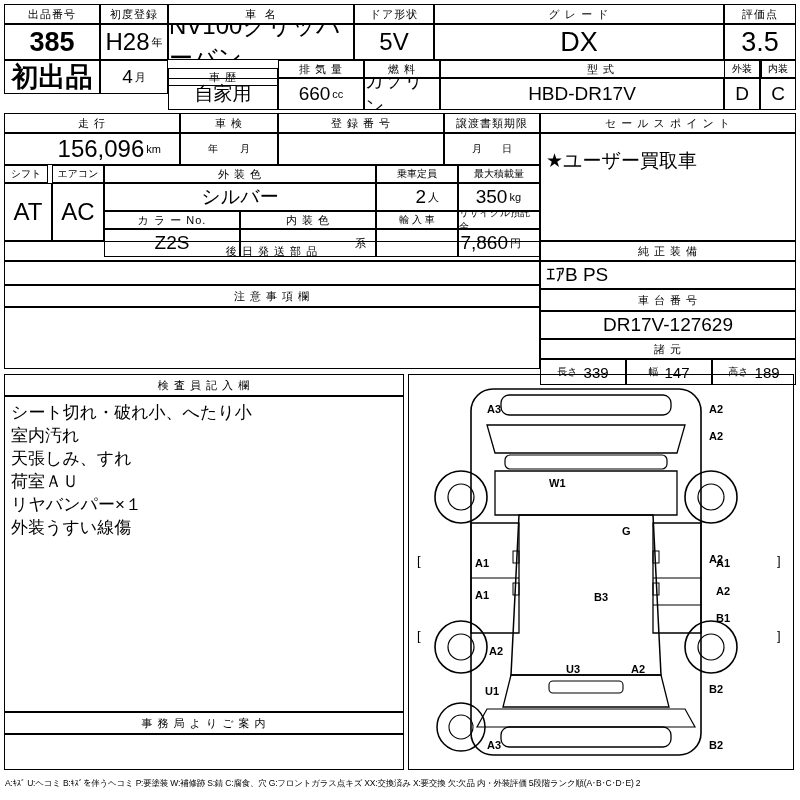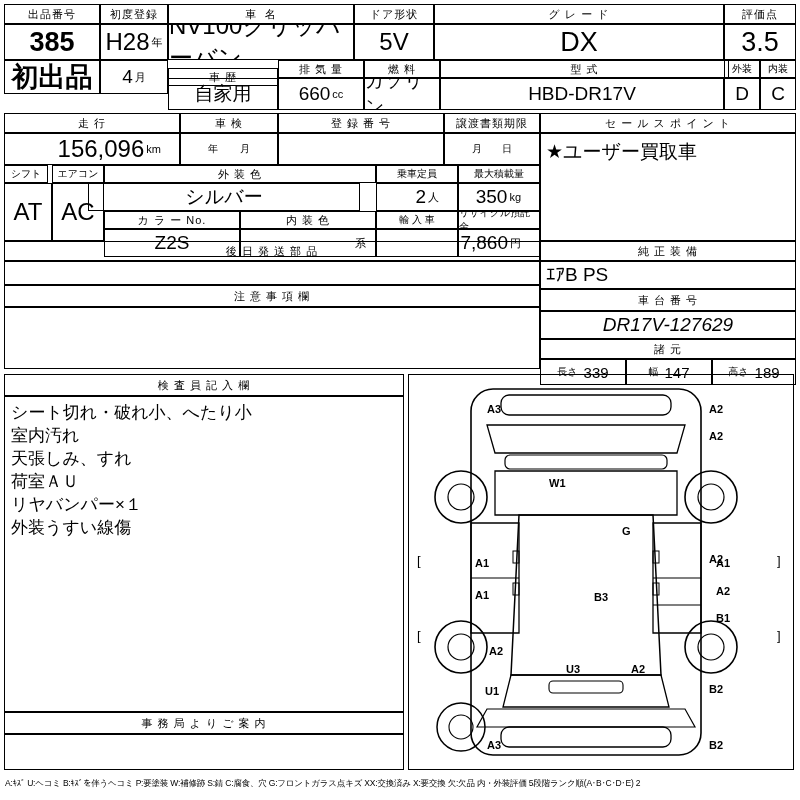--- a/index.html
+++ b/index.html
@@ -64,21 +64,21 @@
 
   <div class="cell lbl" style="left:278px;top:60px;width:86px;height:18px;">排 気 量</div>
   <div class="cell" style="left:278px;top:78px;width:86px;height:32px;">
     <span class="val">660</span>
       <span class="sub">cc</span>
   </div>
 
   <div class="cell lbl" style="left:364px;top:60px;width:76px;height:18px;">燃 料</div>
   <div class="cell val" style="left:364px;top:78px;width:76px;height:32px;">ガソリン</div>
 
-  <div class="cell lbl" style="left:440px;top:60px;width:289px;height:18px;">型 式</div>
+  <div class="cell lbl" style="left:440px;top:60px;width:322px;height:18px;">型 式</div>
   <div class="cell val" style="left:440px;top:78px;width:284px;height:32px;">HBD-DR17V</div>
 
   <div class="cell lbl-sm" style="left:724px;top:60px;width:36px;height:18px;">外装</div>
   <div class="cell lbl-sm" style="left:760px;top:60px;width:36px;height:18px;">内装</div>
   <div class="cell val" style="left:724px;top:78px;width:36px;height:32px;">D</div>
   <div class="cell val" style="left:760px;top:78px;width:36px;height:32px;">C</div>
 
   <div class="cell lbl" style="left:4px;top:113px;width:176px;height:20px;">走 行</div>
   <div class="cell right" style="left:4px;top:133px;width:176px;height:32px;">
     <span class="val-lg">156,096</span>
@@ -94,29 +94,29 @@
   <div class="cell lbl" style="left:278px;top:113px;width:166px;height:20px;">登 録 番 号</div>
   <div class="cell" style="left:278px;top:133px;width:166px;height:32px;"></div>
 
   <div class="cell lbl" style="left:444px;top:113px;width:96px;height:20px;">譲渡書類期限</div>
   <div class="cell" style="left:444px;top:133px;width:96px;height:32px;">
     <span class="lbl-sm" style="margin-right:20px;">月</span>
       <span class="lbl-sm">日</span>
   </div>
 
   <div class="cell lbl" style="left:540px;top:113px;width:256px;height:20px;">セ ー ル ス ポ イ ン ト</div>
-  <div class="cell left val" style="left:540px;top:133px;width:256px;height:108px;align-items:flex-start;padding-top:5px;">★ユーザー買取車</div>
+  <div class="cell left val" style="left:540px;top:133px;width:256px;height:108px;align-items:flex-start;padding-top:14px;">★ユーザー買取車</div>
 
   <div class="cell lbl-sm" style="left:4px;top:165px;width:44px;height:18px;">シフト</div>
   <div class="cell lbl-sm" style="left:52px;top:165px;width:52px;height:18px;">エアコン</div>
   <div class="cell val-lg" style="left:4px;top:183px;width:48px;height:58px;">AT</div>
   <div class="cell val-lg" style="left:52px;top:183px;width:52px;height:58px;">AC</div>
 
   <div class="cell lbl" style="left:104px;top:165px;width:272px;height:18px;">外 装 色</div>
-  <div class="cell val" style="left:88px;top:183px;width:272px;height:28px;">シルバー</div>
+  <div class="cell val" style="left:104px;top:183px;width:272px;height:28px;">シルバー</div>
 
   <div class="cell lbl-sm" style="left:376px;top:165px;width:82px;height:18px;">乗車定員</div>
   <div class="cell lbl-sm" style="left:458px;top:165px;width:82px;height:18px;">最大積載量</div>
   <div class="cell right" style="left:376px;top:183px;width:82px;height:28px;">
     <span class="val">2</span>
       <span class="sub">人</span>
   </div>
   <div class="cell right" style="left:458px;top:183px;width:82px;height:28px;">
     <span class="val">350</span>
       <span class="sub">kg</span>
@@ -138,21 +138,21 @@
   <div class="cell lbl" style="left:4px;top:241px;width:536px;height:20px;">後 日 発 送 部 品</div>
   <div class="cell" style="left:4px;top:261px;width:536px;height:24px;"></div>
 
   <div class="cell lbl" style="left:540px;top:241px;width:256px;height:20px;">純 正 装 備</div>
   <div class="cell left val" style="left:540px;top:261px;width:256px;height:28px;">ｴｱB PS</div>
 
   <div class="cell lbl" style="left:4px;top:285px;width:536px;height:22px;">注 意 事 項 欄</div>
   <div class="cell" style="left:4px;top:307px;width:536px;height:62px;"></div>
 
   <div class="cell lbl" style="left:540px;top:289px;width:256px;height:22px;">車 台 番 号</div>
-  <div class="cell val" style="left:540px;top:311px;width:256px;height:28px;font-style:italic;">DR17V-127629</div>
+  <div class="cell val" style="left:540px;top:311px;width:256px;height:28px;">DR17V-127629</div>
   <div class="cell lbl" style="left:540px;top:339px;width:256px;height:20px;">諸 元</div>
 
   <div class="cell" style="left:540px;top:359px;width:86px;height:26px;">
     <span class="lbl-sm" style="margin-right:6px;">長さ</span>
       <span style="font-size:15px;">339</span>
   </div>
   <div class="cell" style="left:626px;top:359px;width:86px;height:26px;">
     <span class="lbl-sm" style="margin-right:6px;">幅</span>
       <span style="font-size:15px;">147</span>
   </div>

